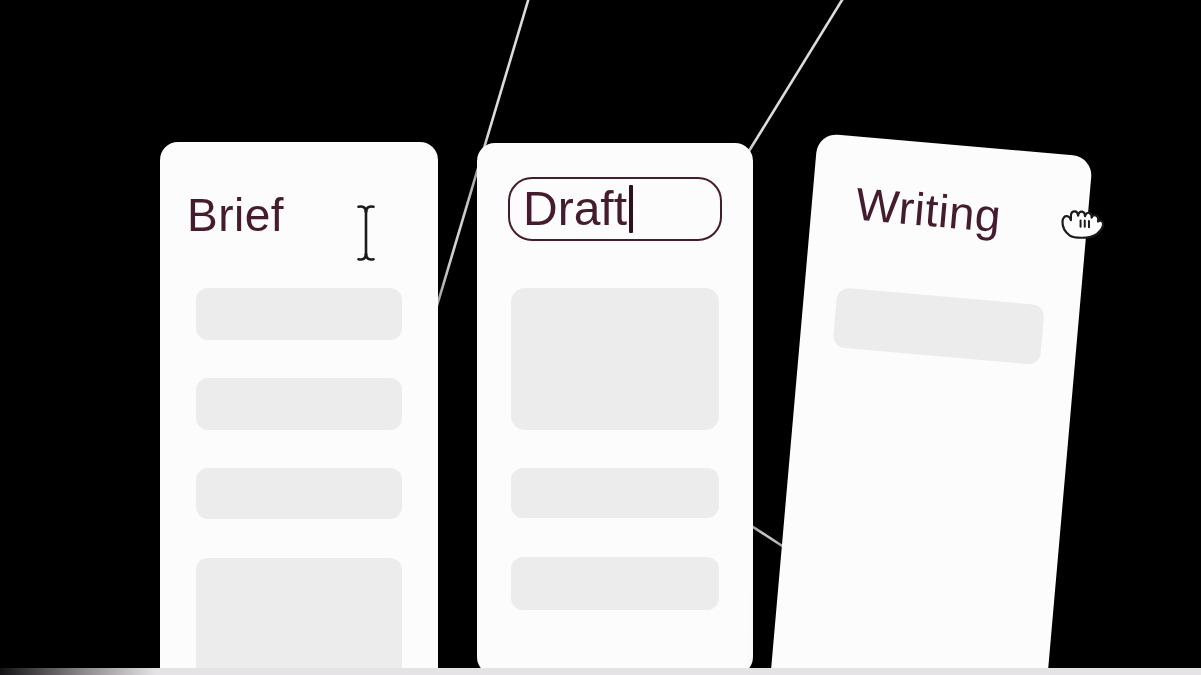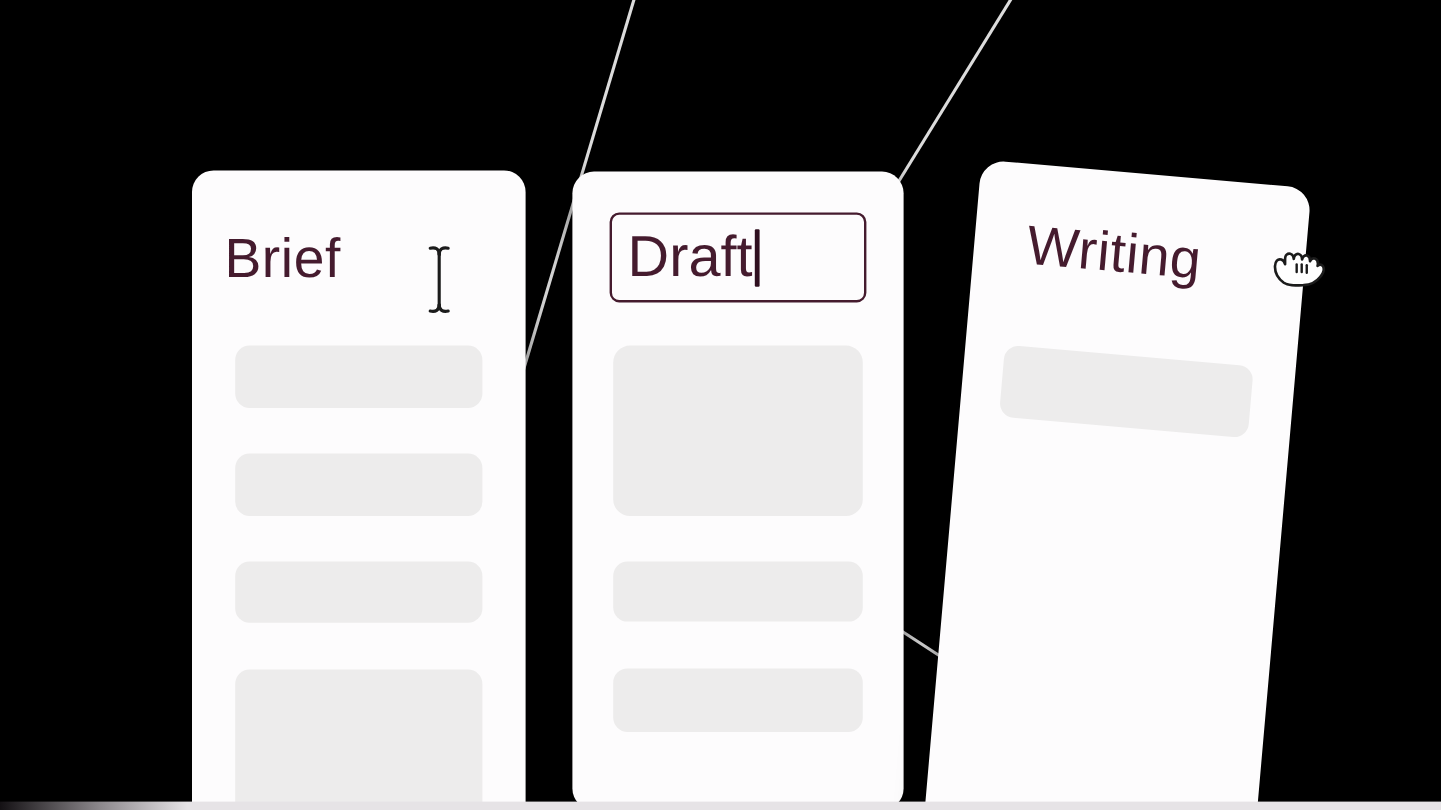--- a/index.html
+++ b/index.html
@@ -38,22 +38,22 @@
   
   .card-brief{left:160px;top:142px;width:278px;height:545px;}
   .card-brief .card-title{left:27px;top:50px;}
   .b1{left:36px;top:146px;width:206px;height:52px;}
   .b2{left:36px;top:236px;width:206px;height:52px;}
   .b3{left:36px;top:326px;width:206px;height:51px;}
   .b4{left:36px;top:416px;width:206px;height:150px;}
   
   .card-draft{left:477px;top:143px;width:276px;height:532px;}
   .title-input{
-    position:absolute;left:31px;top:34px;width:214px;height:75px;
-    border:2.5px solid var(--accent);border-radius:8px;
+    position:absolute;left:31px;top:34px;width:214px;height:64px;
+    border:2.5px solid var(--accent);border-radius:24px;
     display:flex;align-items:center;padding-left:13px;
     background:transparent;
   }
   .title-input .value{
     color:var(--accent);font-size:48px;line-height:1;white-space:nowrap;
   }
   .caret{
     width:3.5px;height:48px;background:var(--caret);margin-left:2px;
     border-radius:1px;
   }

